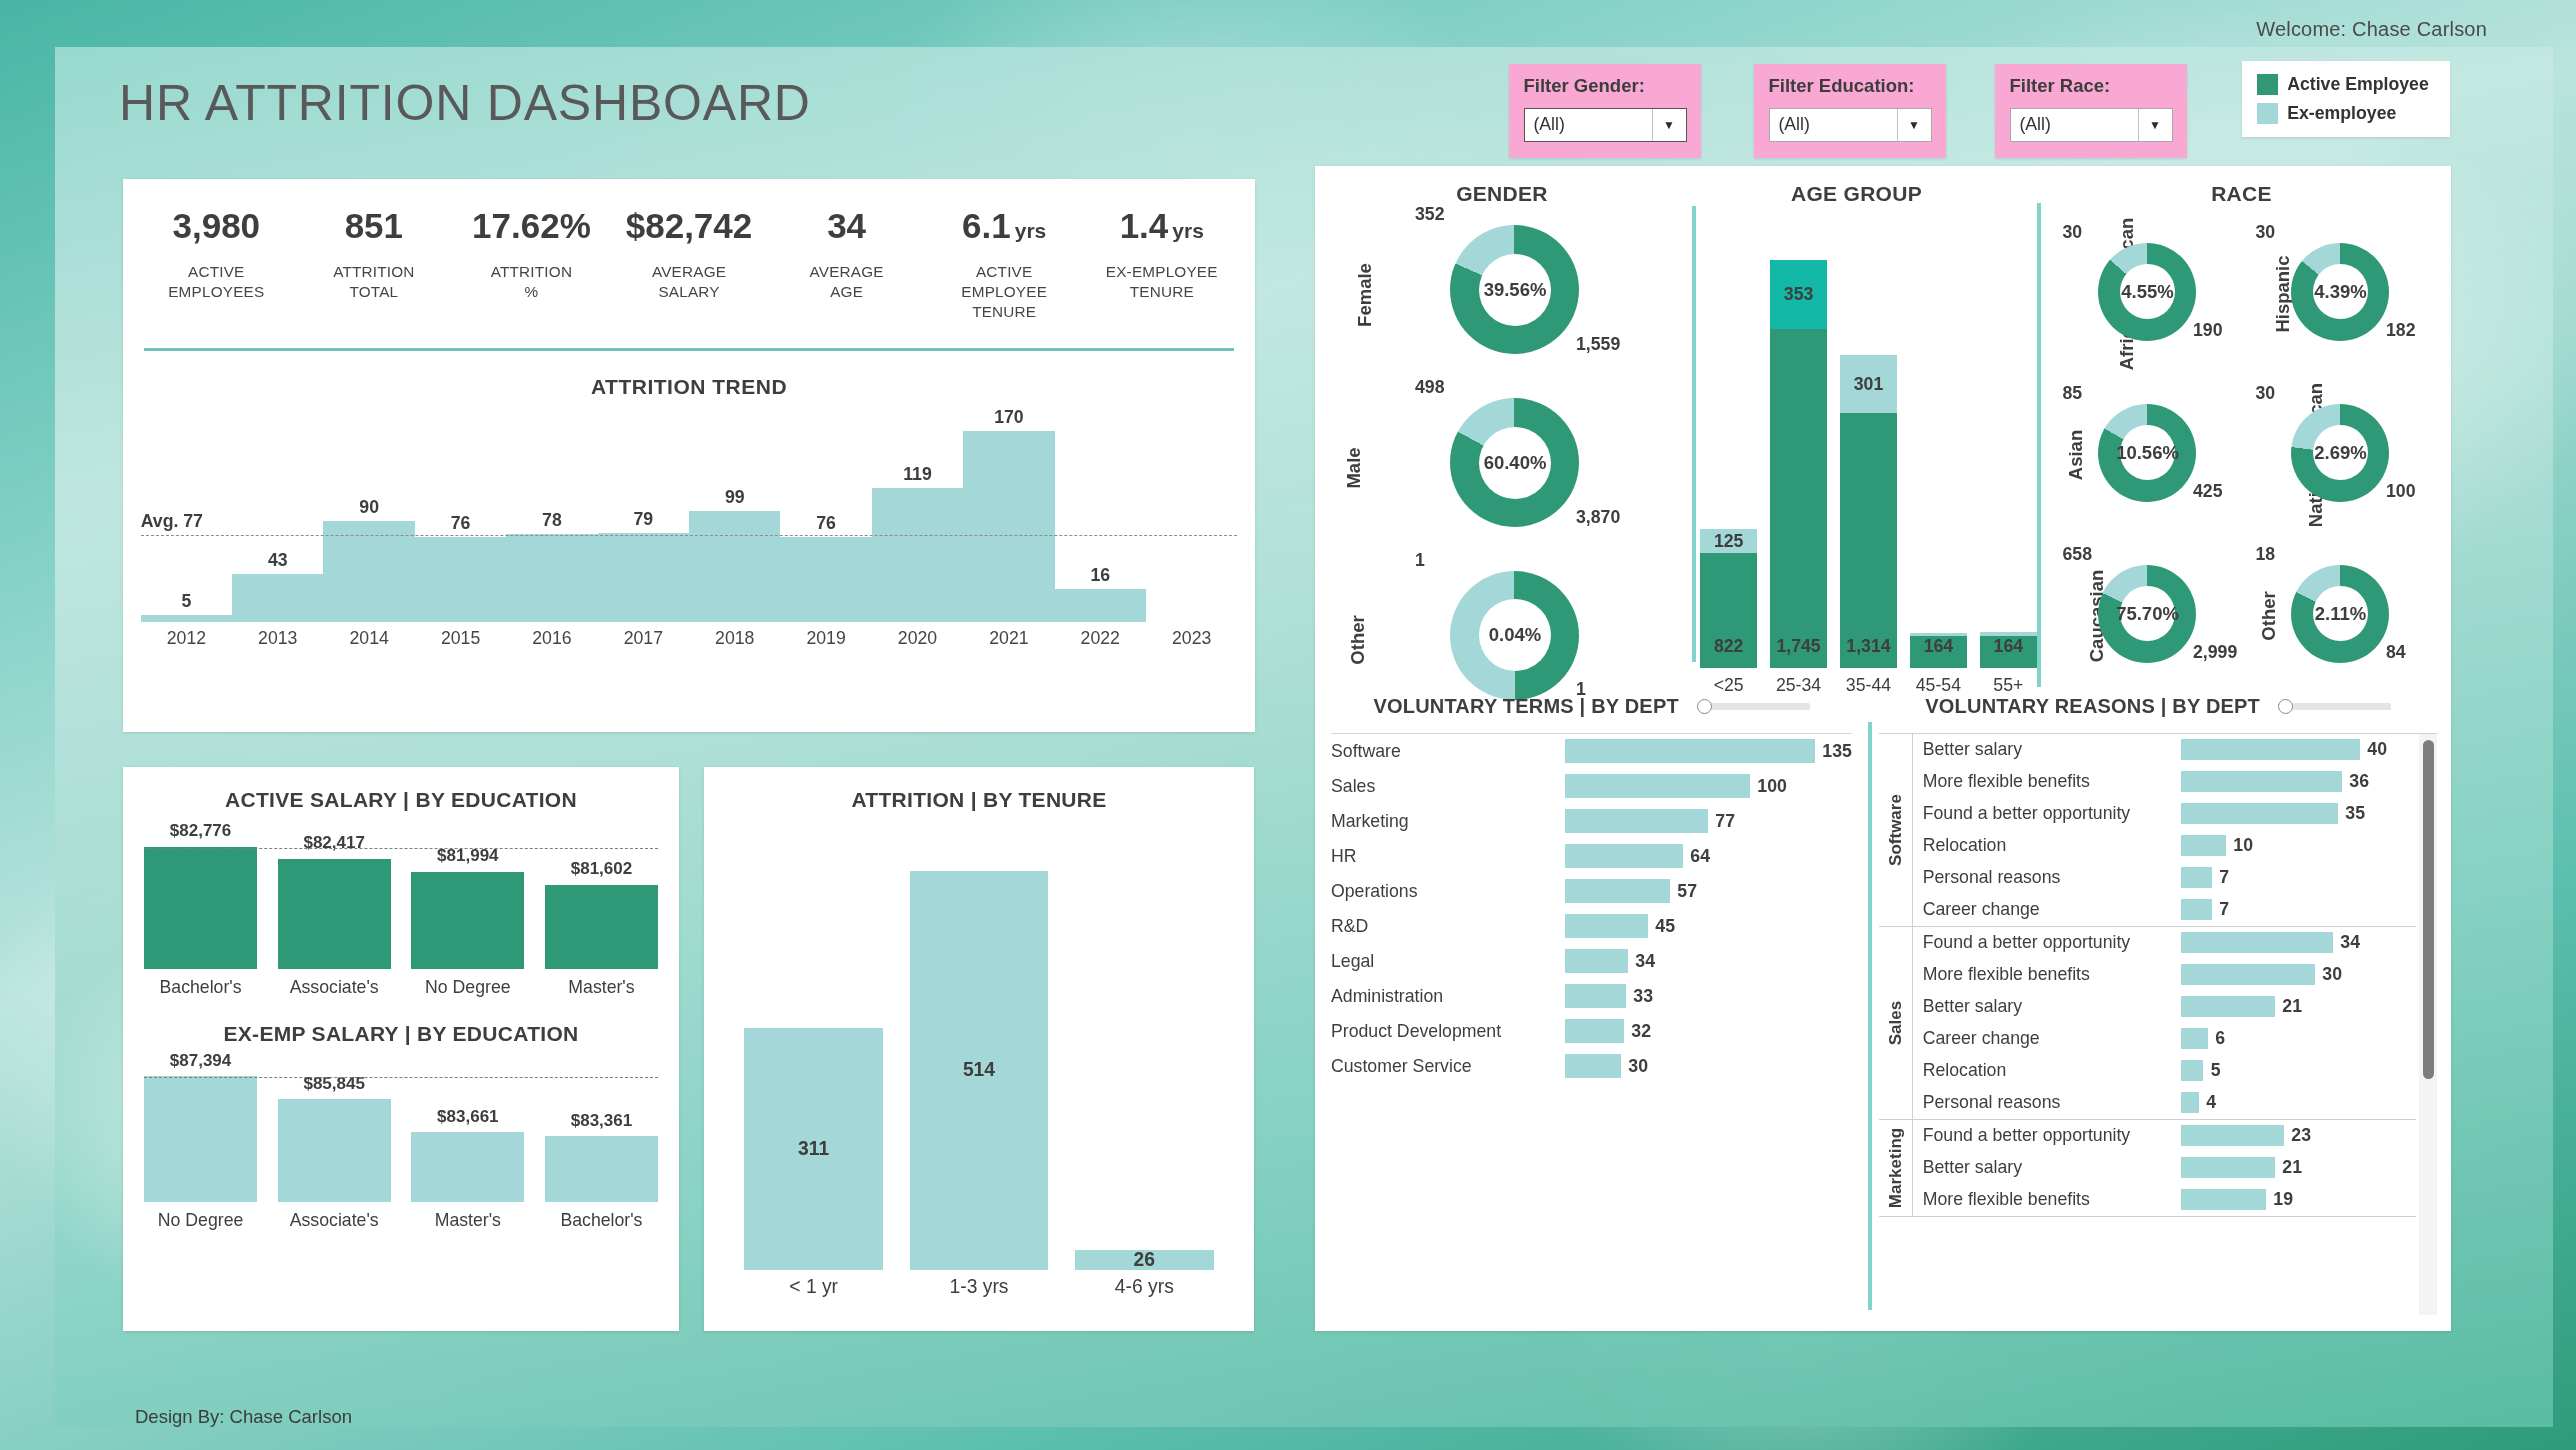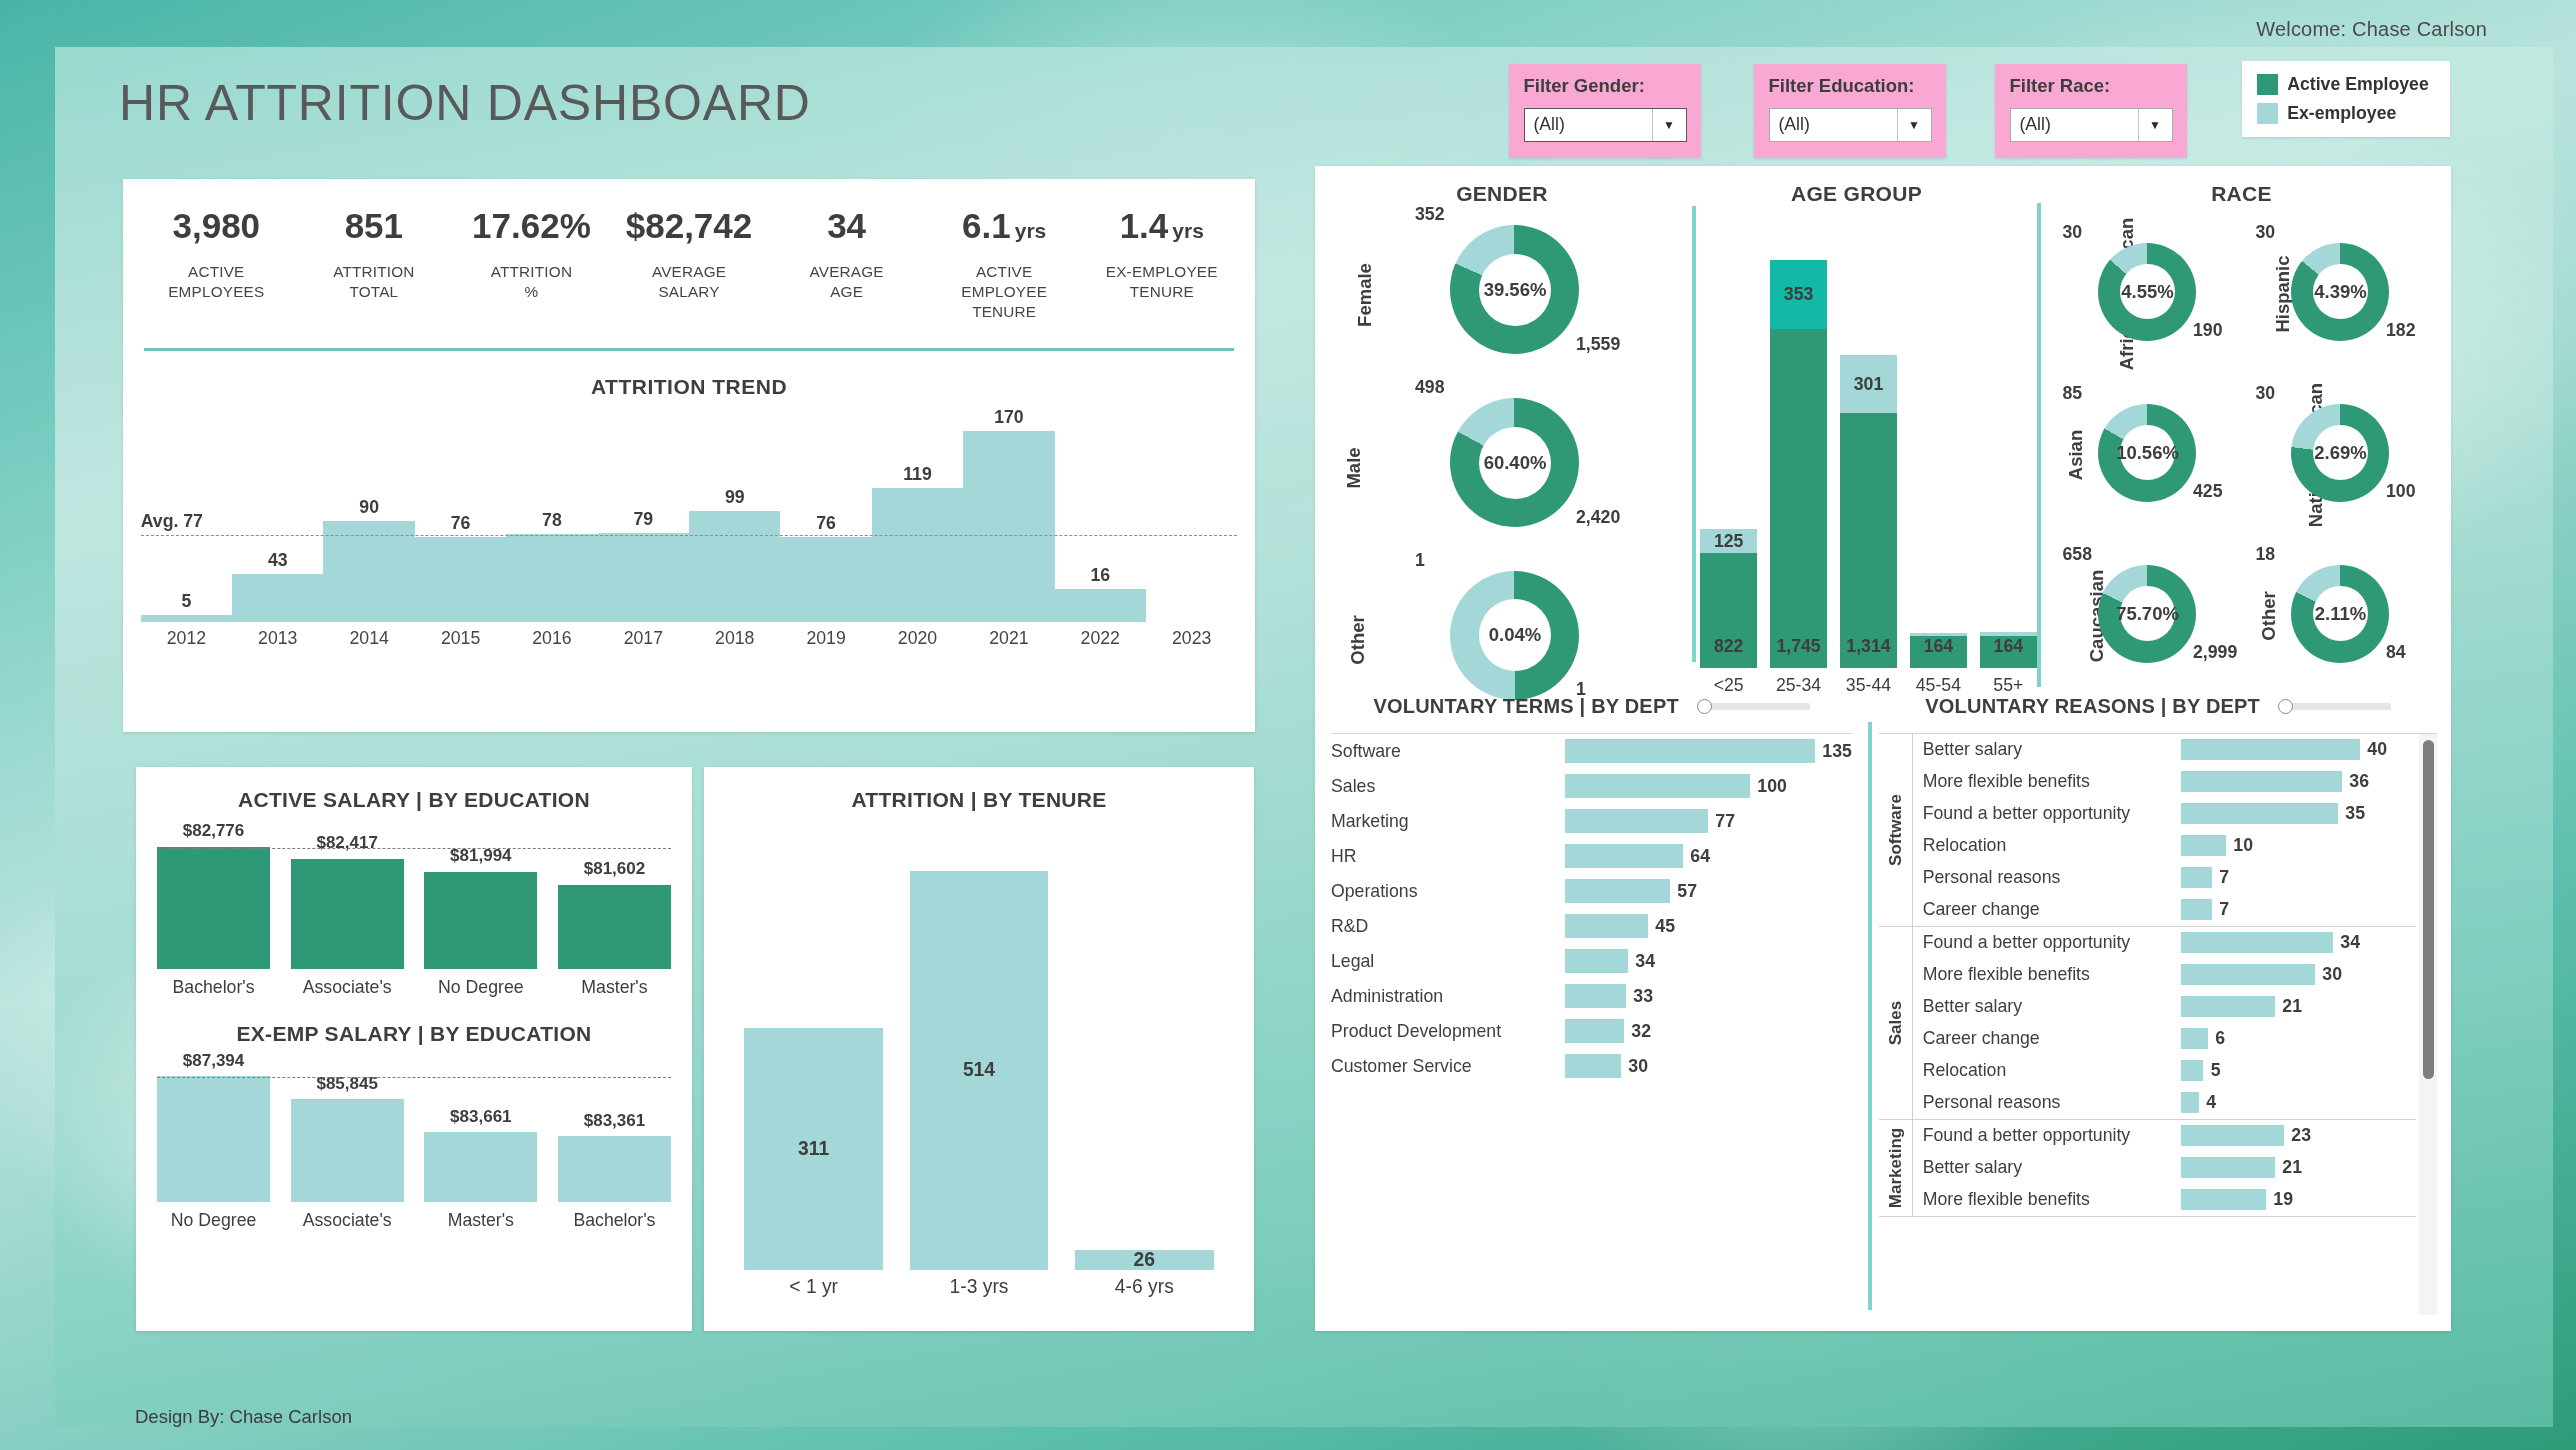--- a/index.html
+++ b/index.html
@@ -83,21 +83,21 @@
   .trend-plot { position: relative; height: 208px; display: flex; align-items: flex-end; }
   .trend-bar-cell { flex: 1; position: relative; height: 100%; display: flex; flex-direction: column; justify-content: flex-end; align-items: center; }
   .trend-bar { width: 100%; background: #a4d7d7; position: relative; }
   .trend-val { position: absolute; left: 0; right: 0; text-align: center; font-size: 17.7px; font-weight: bold; color: #3e3e3e; }
   .avg-line { position: absolute; left: 0; right: 0; border-top: 1.6px dashed #8d8d8d; }
   .avg-label { position: absolute; left: 0; font-size: 17.7px; font-weight: bold; color: #3e3e3e; background: #fff; padding-right: 6.4px; }
   .trend-axis { display: flex; margin-top: 6.4px; }
   .trend-tick { flex: 1; text-align: center; font-size: 17.7px; color: #454545; }
 
   
-  #salary-panel { left: 123px; top: 767px; width: 556px; height: 564px; margin-left: 13px; }
+  #salary-panel { left: 123px; top: 767px; width: 556px; height: 564px; }
   .sec-title { text-align: center; font-size: 21px; font-weight: bold; color: #3e3e3e; letter-spacing: 0.3px; }
   .edu-chart { position: relative; margin: 0 21px; }
   .edu-bars { display: flex; align-items: flex-end; justify-content: space-between; position: relative; }
   .edu-col { width: 22%; display: flex; flex-direction: column; align-items: center; }
   .edu-val { font-size: 17px; font-weight: bold; color: #3e3e3e; margin-bottom: 5.6px; }
   .edu-bar { width: 100%; }
   .edu-name { font-size: 17.7px; color: #3e3e3e; margin-top: 8px; text-align: center; }
   .edu-dash { position: absolute; left: 0; right: 0; border-top: 1.6px dashed #7d7d7d; }
 
   
@@ -427,21 +427,21 @@
           <div class="rot-label">Female</div>
           <div class="donut" style="width: 129px; height: 129px; left: 119px; top: 14.5px; background: conic-gradient(rgb(47, 152, 119) 0deg, rgb(47, 152, 119) 293.689deg, rgb(164, 215, 215) 293.689deg, rgb(164, 215, 215) 360deg);"></div>
           <div class="donut-hole" style="width: 72px; height: 72px; left: 148px; top: 43px;">39.56%</div>
           <div class="donut-num" style="left: 245px; top: 123px;">1,559</div>
           <div class="donut-num" style="left: 84px; top: -6.4px;">352</div>
         </div>
         <div class="donut-row">
           <div class="rot-label">Male</div>
           <div class="donut" style="width: 129px; height: 129px; left: 119px; top: 14.5px; background: conic-gradient(rgb(47, 152, 119) 0deg, rgb(47, 152, 119) 298.561deg, rgb(164, 215, 215) 298.561deg, rgb(164, 215, 215) 360deg);"></div>
           <div class="donut-hole" style="width: 72px; height: 72px; left: 148px; top: 43px;">60.40%</div>
-          <div class="donut-num" style="left: 245px; top: 123px;">2,420</div>
+          <div class="donut-num" style="left: 245px; top: 123px;">3,870</div>
           <div class="donut-num" style="left: 84px; top: -6.4px;">498</div>
         </div>
         <div class="donut-row">
           <div class="rot-label">Other</div>
           <div class="donut" style="width: 129px; height: 129px; left: 119px; top: 14.5px; background: conic-gradient(rgb(47, 152, 119) 0deg, rgb(47, 152, 119) 180deg, rgb(164, 215, 215) 180deg, rgb(164, 215, 215) 360deg);"></div>
           <div class="donut-hole" style="width: 72px; height: 72px; left: 148px; top: 43px;">0.04%</div>
           <div class="donut-num" style="left: 245px; top: 123px;">1</div>
           <div class="donut-num" style="left: 84px; top: -6.4px;">1</div>
         </div>
       </div>

